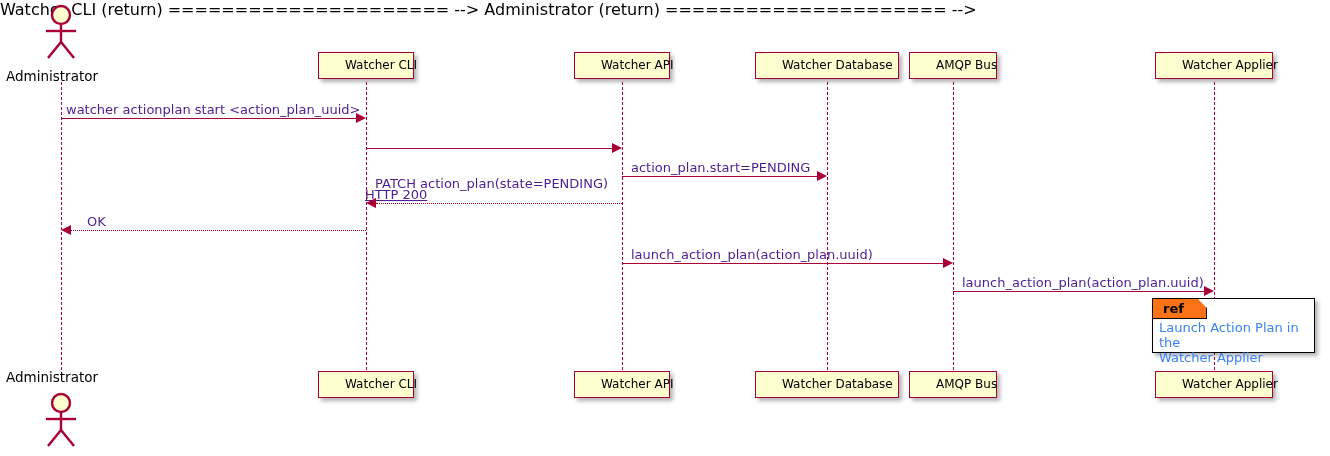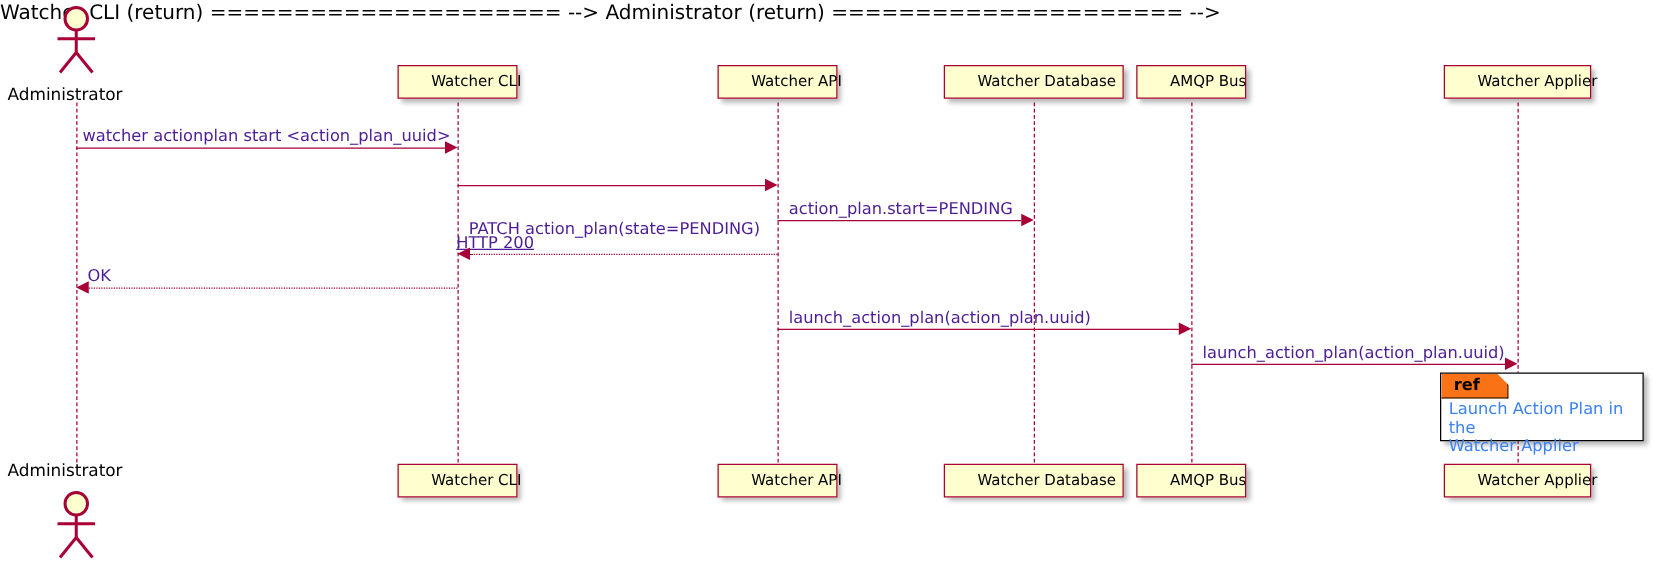--- a/index.html
+++ b/index.html
@@ -183,21 +183,21 @@
   <div class="msg-label" style="left:631px; top:161px;">action_plan.start=PENDING</div>
   <div class="msg-line" style="left:622px; top:176px; width:195px;"></div>
   <div class="arrowhead right" style="left:817px; top:171px;"></div>
 
    Watcher CLI (return) ===================== --&gt;
   <div class="msg-label" style="left:365px; top:188px;text-decoration:underline;">HTTP 200</div>
   <div class="msg-line dotted" style="left:376px; top:203px; width:246px;"></div>
   <div class="arrowhead left" style="left:366px; top:198px;"></div>
 
    Administrator (return) ===================== --&gt;
-  <div class="msg-label" style="left:70px; top:215px;">OK</div>
+  <div class="msg-label" style="left:87px; top:215px;">OK</div>
   <div class="msg-line dotted" style="left:71px; top:230px; width:295px;"></div>
   <div class="arrowhead left" style="left:61px; top:225px;"></div>
 
   
   <div class="msg-label" style="left:631px; top:248px;">launch_action_plan(action_plan.uuid)</div>
   <div class="msg-line" style="left:622px; top:263px; width:321px;"></div>
   <div class="arrowhead right" style="left:943px; top:258px;"></div>
 
   
   <div class="msg-label" style="left:962px; top:276px;">launch_action_plan(action_plan.uuid)</div>

